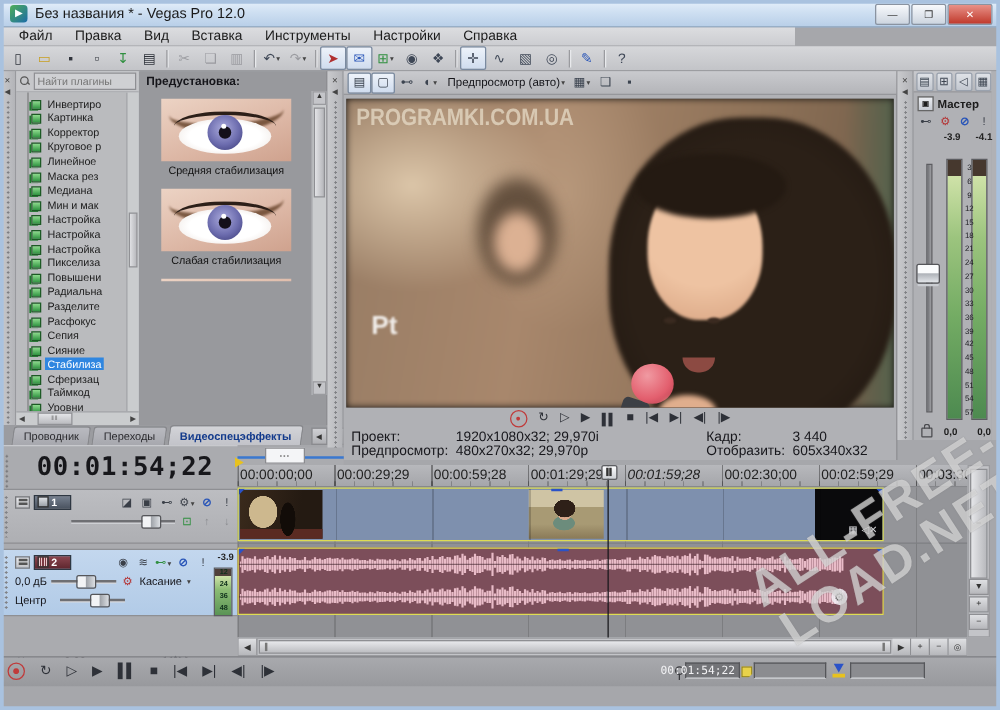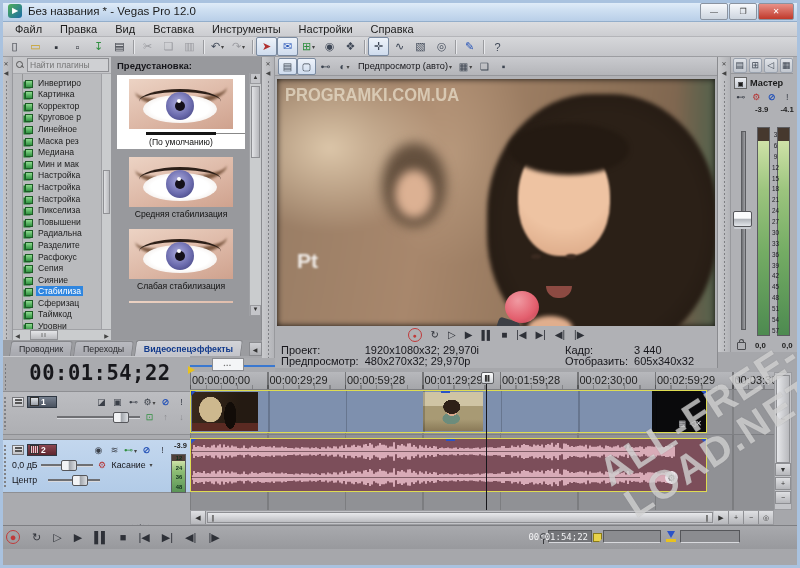--- a/index.html
+++ b/index.html
@@ -13,21 +13,21 @@
   #app-icon{width:14px;height:14px;border-radius:3px;margin-right:6px;
     background:linear-gradient(135deg,#4fae57,#1c6ca8);display:flex;align-items:center;justify-content:center;
     color:#fff;font-size:8px;}
   #title-text{font-size:11.5px;color:#1a1a1a;}
   #win-btns{position:absolute;right:6px;top:3px;display:flex;gap:1px;}
   .winbtn{width:26px;height:15px;border:1px solid #8a93a0;border-radius:2px;
     background:linear-gradient(#f7f9fc,#cdd5df);display:flex;align-items:center;justify-content:center;
     font-size:8px;color:#333;}
   .winbtn.close{background:linear-gradient(#e89188,#c0392b);color:#fff;width:34px;}
   
-  #menubar{position:absolute;left:0;top:22px;width:800px;height:15px;background:linear-gradient(#dcdde0,#cccdd1);
+  #menubar{position:absolute;left:0;top:22px;width:636px;height:15px;background:linear-gradient(#dcdde0,#cccdd1);
     display:flex;align-items:center;padding-left:6px;box-sizing:border-box;border-bottom:1px solid #b4b5b9;}
   .menu-item{padding:1px 9px;font-size:11px;}
   #toolbar{position:absolute;left:0;top:37px;width:800px;height:20px;background:linear-gradient(#d6d7da,#c3c4c8);
     display:flex;align-items:center;padding-left:4px;box-sizing:border-box;border-bottom:1px solid #9c9da1;}
   .tb-btn{width:19px;height:17px;display:inline-flex;align-items:center;justify-content:center;
     border:1px solid transparent;border-radius:2px;font-size:11px;color:#3e4756;position:relative;}
   .tb-btn.pressed{border-color:#7a8aa0;background:linear-gradient(#eef3fa,#cfdcee);}
   .tb-btn.dim{color:#9a9ba0;}
   .tb-sep{width:1px;height:14px;background:#9a9b9f;margin:0 3px;box-shadow:1px 0 0 #e8e9ec;}
   .tb-dd{font-size:6px;color:#444;margin-left:1px;}
@@ -478,32 +478,20 @@
     <div id="plugin-hscroll" data-name="plugin-horizontal-scrollbar">
       <span class="sb-arrow" data-name="scroll-left-icon">◀</span>
       <div class="thumb" data-name="scrollbar-thumb">‖‖</div>
       <span class="sb-arrow" style="margin-left:auto" data-name="scroll-right-icon">▶</span>
     </div>
   </div>
 
   <div id="preset-panel" data-name="preset-panel">
     <div id="preset-header" data-name="preset-header">Предустановка:</div>
     <div id="preset-list" data-name="preset-list">
-        <div class="preset-card selected" data-name="preset-item">
-          <div class="eye" data-name="preset-thumbnail">
-            <div class="brow" data-name="eye-brow"></div>
-            <div class="lash" data-name="eye-lash"></div>
-            <div class="sclera" data-name="eye-sclera"></div>
-            <div class="iris" data-name="eye-iris"></div>
-            <div class="pupil" data-name="eye-pupil"></div>
-            <div class="glint" data-name="eye-glint"></div>
-          </div>
-          <div class="default-bar" data-name="preset-default-bar"></div>
-          <div class="preset-caption" data-name="preset-label">(По умолчанию)</div>
-        </div>
         <div class="preset-card" data-name="preset-item">
           <div class="eye" data-name="preset-thumbnail">
             <div class="brow" data-name="eye-brow"></div>
             <div class="lash" data-name="eye-lash"></div>
             <div class="sclera" data-name="eye-sclera"></div>
             <div class="iris" data-name="eye-iris"></div>
             <div class="pupil" data-name="eye-pupil"></div>
             <div class="glint" data-name="eye-glint"></div>
           </div>
           <div class="preset-caption" data-name="preset-label">Средняя стабилизация</div>
@@ -791,21 +779,21 @@
   <div id="marker-bar" data-name="marker-bar">
     <div id="loop-line" data-name="loop-region-bar"></div>
     <div id="loop-tag" data-name="loop-region-tag">▪▪▪</div>
   </div>
   <div id="ruler-marker" data-name="marker-flag-icon"></div>
   <div id="ruler" data-name="time-ruler">
       <span class="ruler-label" data-name="ruler-label" style="left: 2px;">00:00:00;00</span>
       <span class="ruler-label" data-name="ruler-label" style="left: 79.5px;">00:00:29;29</span>
       <span class="ruler-label" data-name="ruler-label" style="left: 157px;">00:00:59;28</span>
       <span class="ruler-label" data-name="ruler-label" style="left: 234.5px;">00:01:29;29</span>
-      <span class="ruler-label" data-name="ruler-label" style="left: 312px;">00:01:59;28</span>
+      <span class="ruler-label" data-name="ruler-label" style="left: 312px; font-style: italic;">00:01:59;28</span>
       <span class="ruler-label" data-name="ruler-label" style="left: 389.5px;">00:02:30;00</span>
       <span class="ruler-label" data-name="ruler-label" style="left: 467px;">00:02:59;29</span>
       <span class="ruler-label" data-name="ruler-label" style="left: 544.5px;">00:03:30;00</span>
     </div>
 
   <div id="track-area" data-name="timeline-track-area">
     <div id="video-row" data-name="video-track-lane">
       <div id="video-event" data-name="video-event">
         <div class="vthumb" id="vthumb1" data-name="video-thumbnail"></div>
         <div class="vthumb" id="vthumb2" data-name="video-thumbnail"></div>

